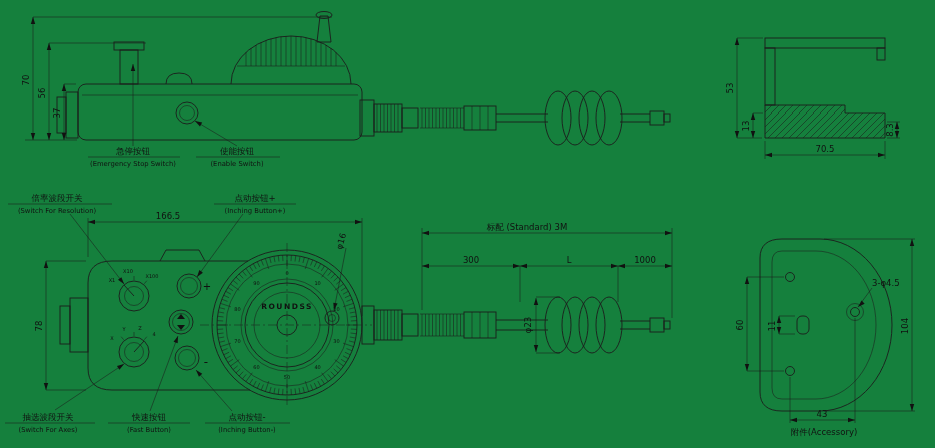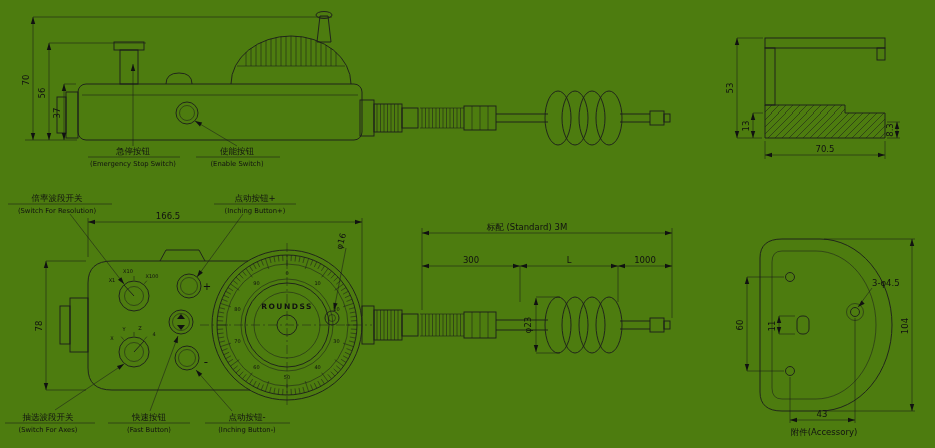--- a/index.html
+++ b/index.html
@@ -1,16 +1,16 @@
 <!DOCTYPE html>
 <html><head>
 <meta charset="utf-8">
 <style>
   html,body{margin:0;padding:0;background:#fff}
-  .stage{position:relative;width:935px;height:448px;background:#4d7c0f;overflow:hidden}
+  .stage{position:relative;width:935px;height:448px;background:#15803d;overflow:hidden}
   svg{display:block}
   .ln{fill:none;stroke:#1c1c1c;stroke-width:0.9;stroke-linejoin:miter;stroke-linecap:butt}
   .thin{stroke-width:0.55}
   .cl{stroke-width:0.5;stroke-dasharray:9 3 2 3}
   .arr{fill:#111;stroke:none}
   text{fill:#111;font-family:"DejaVu Sans",sans-serif}
   .dim{font-size:8.5px;text-anchor:middle}
   .cn{font-size:8.5px;text-anchor:middle}
   .en{font-size:6.8px;text-anchor:middle}
   .sm{font-size:5px;text-anchor:middle}

